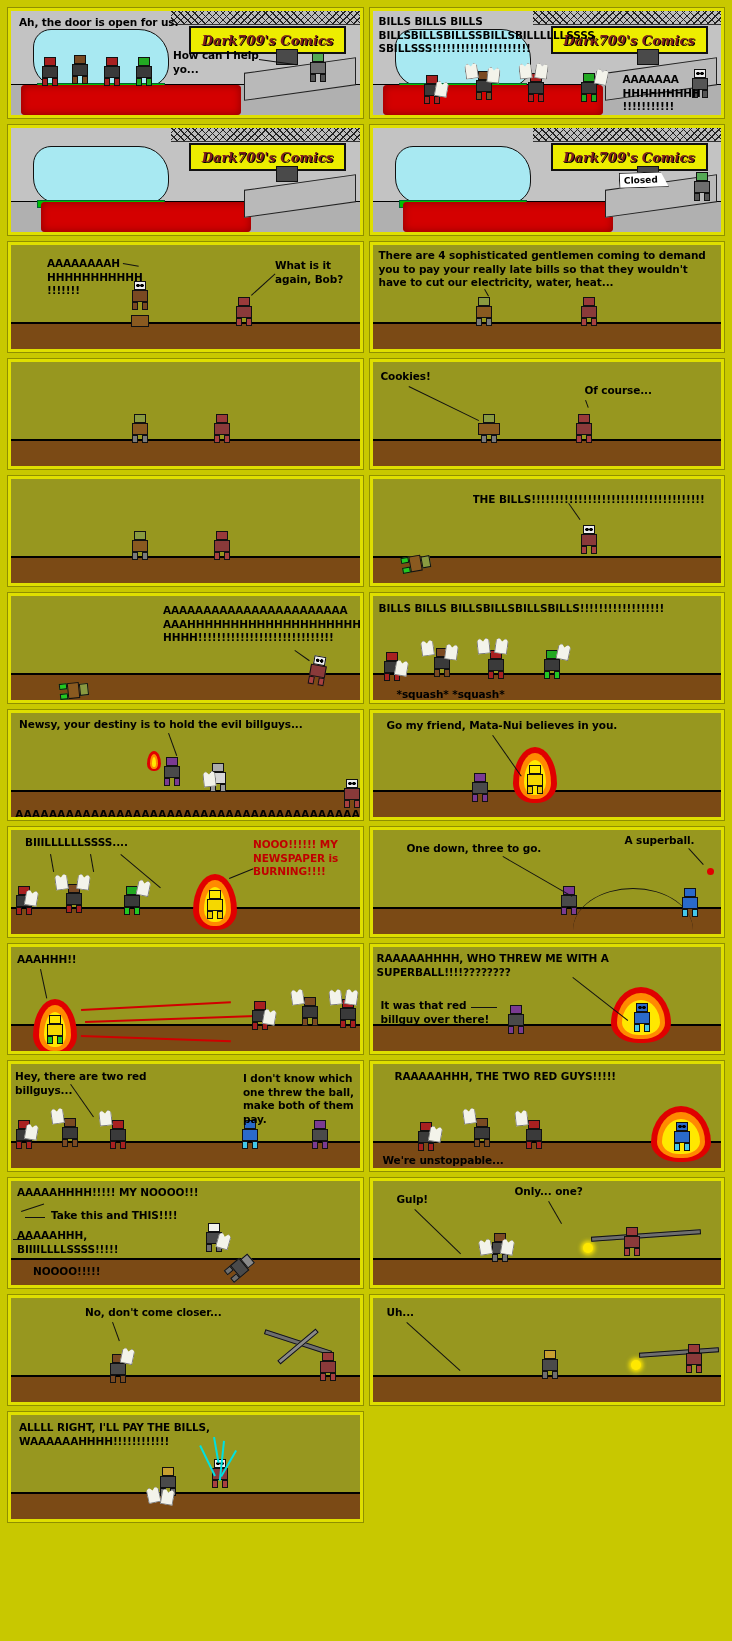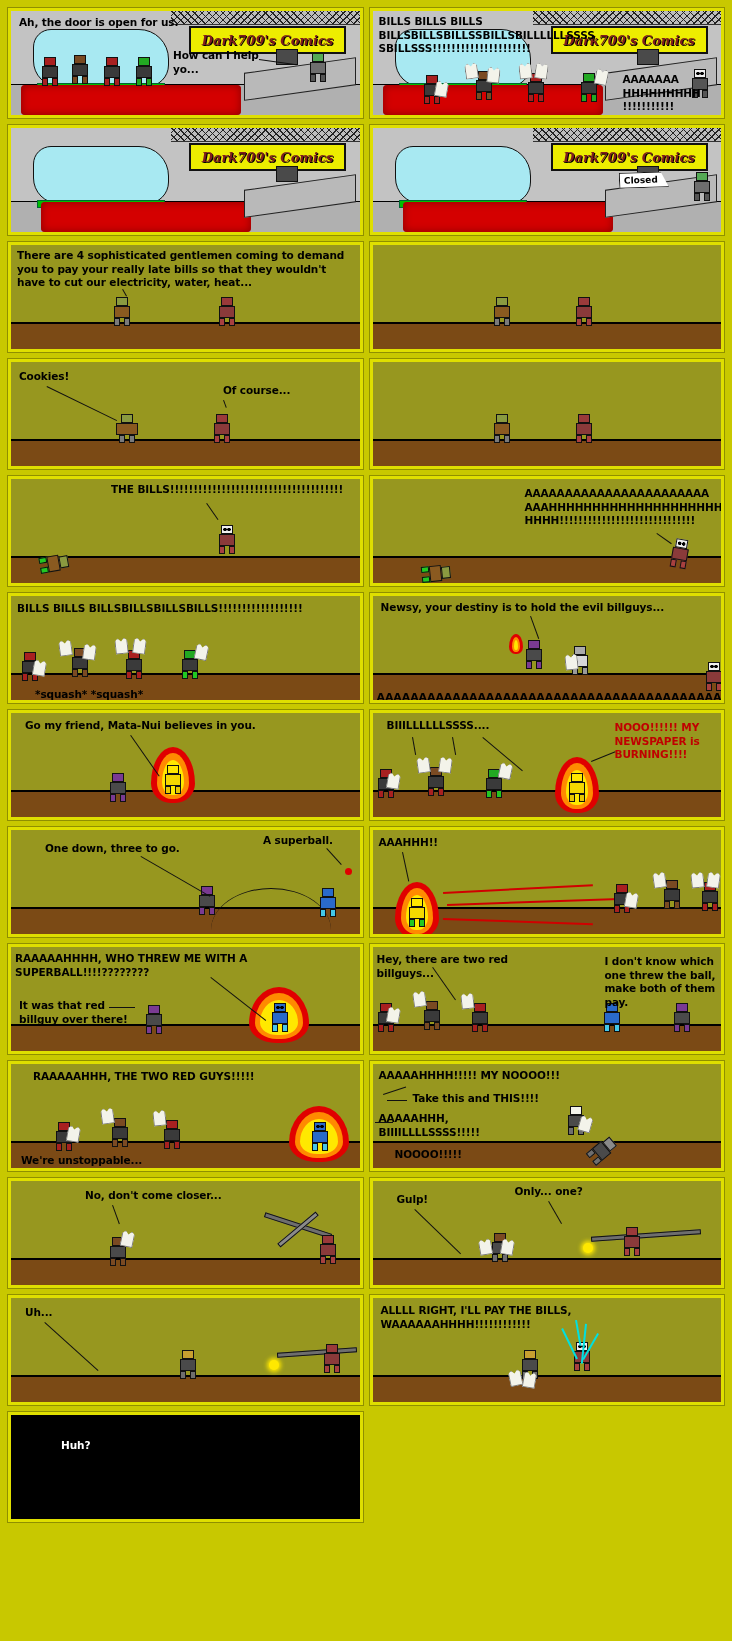--- a/index.html
+++ b/index.html
@@ -227,20 +227,46 @@
     <div class="fig" style="left:318px;top:44px;--h:#55AA55;--b:#6E6E6E;--f:#555">
         <i class="hd"></i>
         <i class="bd"></i>
         <span class="lg">
           <i></i>
           <i></i>
         </span>
       </div>
   </div>
 
+  <div class="panel field">
+    <div class="box" style="left:120px;top:70px"></div>
+    <div class="fig eyes" style="left:118px;top:36px;--h:#F0F0F0;--b:#7A4A22;--f:#7A4A22">
+        <i class="hd"></i>
+        <i class="bd"></i>
+        <span class="lg">
+          <i></i>
+          <i></i>
+        </span>
+      </div>
+    <div class="fig" style="left:222px;top:52px;--h:#9A3A3A;--b:#8A3A3A;--f:#A84040">
+        <i class="hd"></i>
+        <i class="bd"></i>
+        <span class="lg">
+          <i></i>
+          <i></i>
+        </span>
+      </div>
+    <div class="sp" style="left:36px;top:12px">AAAAAAAAH
+HHHHHHHHHHH
+!!!!!!!</div>
+    <div class="sp" style="left:264px;top:14px;width:90px">What is it
+again, Bob?</div>
+    <i class="ln" style="left:112px;top:18px;width:16px;transform:rotate(10deg)"></i>
+    <i class="ln" style="left:240px;top:50px;width:32px;transform:rotate(-42deg)"></i>
+  </div>
 
   <div class="panel field">
     <div class="fig" style="left:100px;top:52px;--h:#8A9A40;--b:#8A5A20;--f:#7A7A7A">
         <i class="hd"></i>
         <i class="bd"></i>
         <span class="lg">
           <i></i>
           <i></i>
         </span>
       </div>
@@ -327,21 +353,21 @@
         </span>
       </div>
     <div class="fig eyes" style="left:205px;top:46px;--h:#F0F0F0;--b:#8A3A3A;--f:#A84040">
         <i class="hd"></i>
         <i class="bd"></i>
         <span class="lg">
           <i></i>
           <i></i>
         </span>
       </div>
-    <div class="sp nowrap" style="left:100px;top:4px">THE BILLS!!!!!!!!!!!!!!!!!!!!!!!!!!!!!!!!!!!!!</div>
+    <div class="sp nowrap" style="left:100px;top:14px">THE BILLS!!!!!!!!!!!!!!!!!!!!!!!!!!!!!!!!!!!!!</div>
     <i class="ln" style="left:196px;top:24px;width:20px;transform:rotate(55deg)"></i>
   </div>
 
   <div class="panel field">
     <div class="fig" style="left:52px;top:80px;transform:rotate(84deg);--h:#8A9A40;--b:#8A5A20;--f:#22C822">
         <i class="hd"></i>
         <i class="bd"></i>
         <span class="lg">
           <i></i>
           <i></i>
@@ -741,46 +767,20 @@
     <div class="sp" style="left:40px;top:28px">Take this and THIS!!!!</div>
     <div class="sp" style="left:6px;top:48px;width:130px">AAAAAHHH,
 BIIIILLLLSSSS!!!!!</div>
     <div class="sp" style="left:22px;top:84px">NOOOO!!!!!</div>
     <i class="ln" style="left:10px;top:30px;width:24px;transform:rotate(-18deg)"></i>
     <i class="ln" style="left:14px;top:36px;width:20px"></i>
     <i class="ln" style="left:2px;top:58px;width:18px"></i>
   </div>
 
   <div class="panel field">
-    <div class="fig" style="left:96px;top:56px;--h:#7A4A22;--b:#4A4A4A;--f:#7A4A22">
-        <i class="hd"></i>
-        <i class="bd"></i>
-        <span class="lg">
-          <i></i>
-          <i></i>
-        </span>
-      </div>
-    <i class="paper" style="left:110px;top:50px;transform:rotate(12deg)"></i>
-    <div class="weapon" style="left:252px;top:42px">
-        <i class="w1"></i>
-        <i class="w2"></i>
-      </div>
-    <div class="fig" style="left:306px;top:54px;--h:#9A3A3A;--b:#8A3A3A;--f:#A84040">
-        <i class="hd"></i>
-        <i class="bd"></i>
-        <span class="lg">
-          <i></i>
-          <i></i>
-        </span>
-      </div>
-    <div class="sp" style="left:74px;top:8px">No, don't come closer...</div>
-    <i class="ln" style="left:102px;top:24px;width:20px;transform:rotate(70deg)"></i>
-  </div>
-
-  <div class="panel field">
     <div class="fig" style="left:116px;top:52px;--h:#7A4A22;--b:#4A4A4A;--f:#6E6E6E">
         <i class="hd"></i>
         <i class="bd"></i>
         <span class="lg">
           <i></i>
           <i></i>
         </span>
       </div>
     <i class="paper" style="left:106px;top:58px;transform:rotate(-10deg)"></i>
     <i class="paper" style="left:128px;top:58px;transform:rotate(10deg)"></i>
@@ -793,20 +793,46 @@
         <i class="bd"></i>
         <span class="lg">
           <i></i>
           <i></i>
         </span>
       </div>
     <div class="sp" style="left:24px;top:12px">Gulp!</div>
     <div class="sp" style="left:142px;top:4px">Only... one?</div>
     <i class="ln" style="left:42px;top:28px;width:64px;transform:rotate(44deg)"></i>
     <i class="ln" style="left:176px;top:20px;width:26px;transform:rotate(60deg)"></i>
+  </div>
+
+  <div class="panel field">
+    <div class="fig" style="left:96px;top:56px;--h:#7A4A22;--b:#4A4A4A;--f:#7A4A22">
+        <i class="hd"></i>
+        <i class="bd"></i>
+        <span class="lg">
+          <i></i>
+          <i></i>
+        </span>
+      </div>
+    <i class="paper" style="left:110px;top:50px;transform:rotate(12deg)"></i>
+    <div class="weapon" style="left:252px;top:42px">
+        <i class="w1"></i>
+        <i class="w2"></i>
+      </div>
+    <div class="fig" style="left:306px;top:54px;--h:#9A3A3A;--b:#8A3A3A;--f:#A84040">
+        <i class="hd"></i>
+        <i class="bd"></i>
+        <span class="lg">
+          <i></i>
+          <i></i>
+        </span>
+      </div>
+    <div class="sp" style="left:74px;top:8px">No, don't come closer...</div>
+    <i class="ln" style="left:102px;top:24px;width:20px;transform:rotate(70deg)"></i>
   </div>
 
   <div class="panel field">
     <div class="fig" style="left:166px;top:52px;--h:#C8A030;--b:#4A4A4A;--f:#6E6E6E">
         <i class="hd"></i>
         <i class="bd"></i>
         <span class="lg">
           <i></i>
           <i></i>
         </span>
@@ -847,17 +873,14 @@
         </span>
       </div>
     <i class="zap" style="left:190px;top:30px;width:34px;transform:rotate(64deg)"></i>
     <i class="zap" style="left:214px;top:26px;width:40px;transform:rotate(96deg)"></i>
     <i class="zap" style="left:226px;top:36px;width:30px;transform:rotate(120deg)"></i>
     <i class="zap" style="left:204px;top:22px;width:26px;transform:rotate(80deg)"></i>
     <div class="sp" style="left:8px;top:6px;width:260px">ALLLL RIGHT, I'LL PAY THE BILLS,
 WAAAAAAHHHH!!!!!!!!!!!!</div>
   </div>
 
-  <div class="panel dark">
-    <div class="sp white" style="left:50px;top:24px">Huh?</div>
-  </div>
 
 </div>
 
 </body></html>

